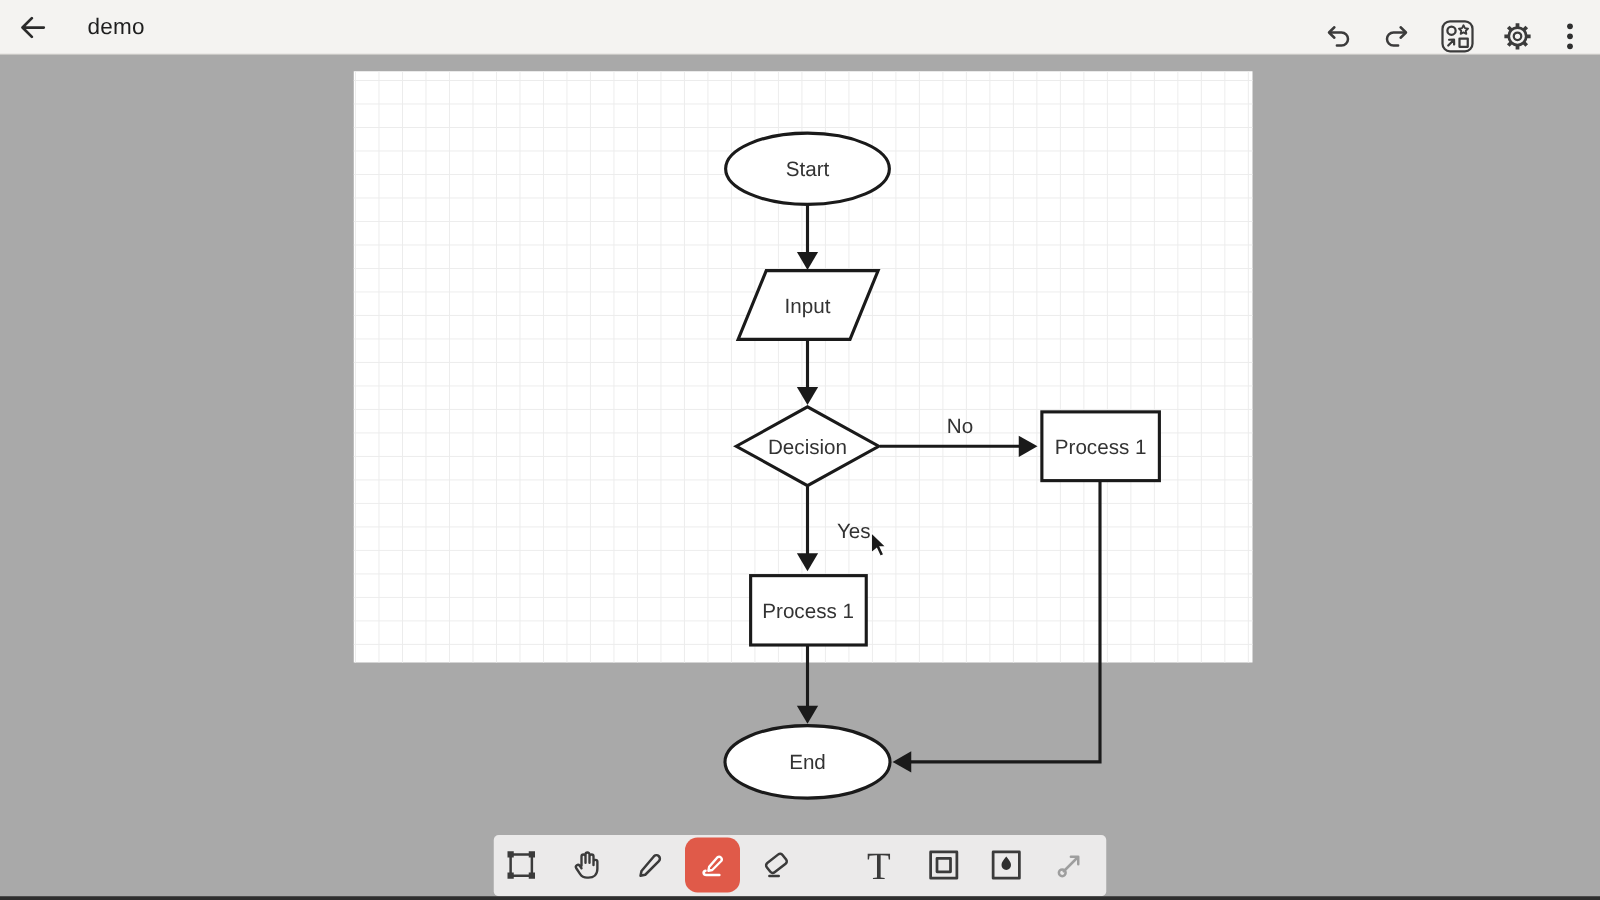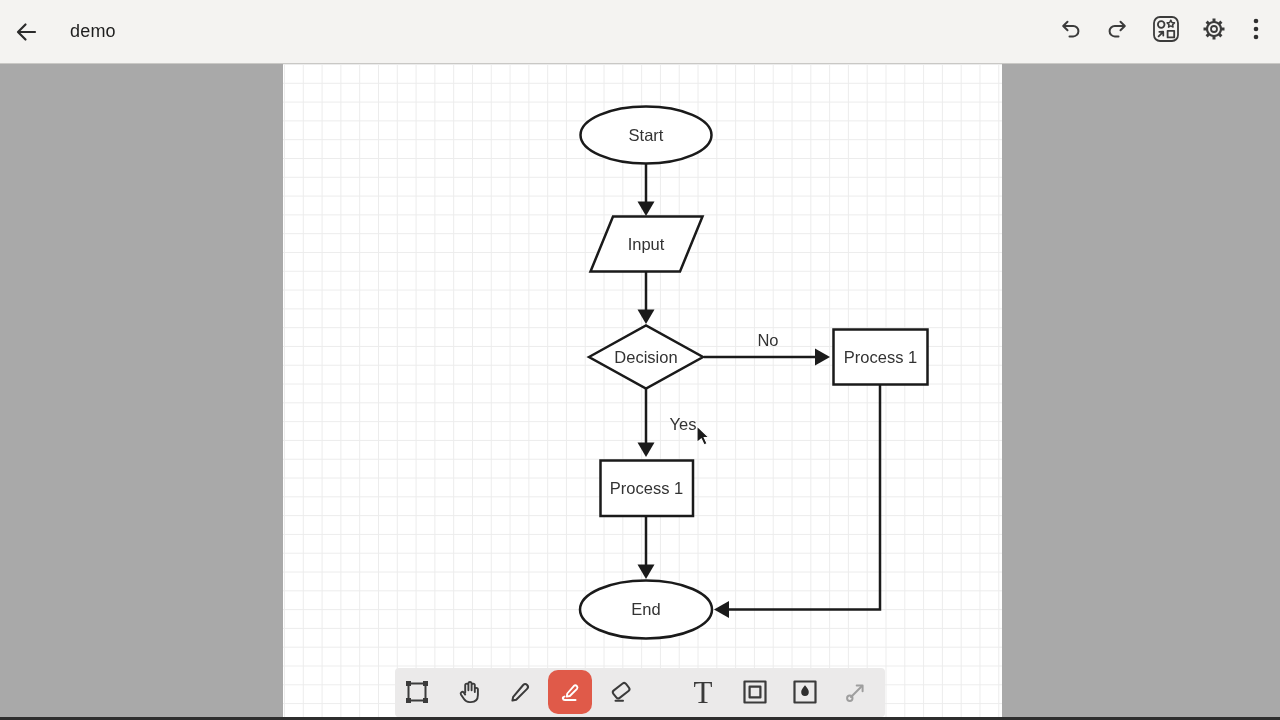--- a/index.html
+++ b/index.html
@@ -5,21 +5,21 @@
   * { margin: 0; padding: 0; box-sizing: border-box; }
   html, body { width: 1280px; height: 720px; overflow: hidden; }
   body {
     font-family: "Liberation Sans", sans-serif;
     background: #a9a9a9;
     position: relative;
   }
 
   
   .topbar {
-    position: absolute; top: 0; left: 0; width: 1280px; height: 64px;
+    position: absolute; top: 0; left: 0; width: 1280px; height: 44px;
     background: #f4f3f1;
     border-bottom: 1px solid #c9c8c5;
     display: flex; align-items: center;
     z-index: 30;
   }
   .back-btn {
     width: 48px; height: 48px; margin-left: 2px;
     display: flex; align-items: center; justify-content: center;
     cursor: pointer; background: none; border: none;
   }
@@ -32,21 +32,21 @@
     display: flex; align-items: center;
   }
   .tb-icon-btn {
     width: 46px; height: 46px; margin: 0 1px;
     display: flex; align-items: center; justify-content: center;
     background: none; border: none; cursor: pointer;
   }
 
   
   .canvas {
-    position: absolute; left: 283px; top: 57px; width: 719px; height: 663px;
+    position: absolute; left: 283px; top: 57px; width: 719px; height: 473px;
     background-color: #ffffff;
     background-image:
       linear-gradient(to right, #ececec 1px, transparent 1px),
       linear-gradient(to bottom, #ececec 1px, transparent 1px);
     background-size: 18.8px 18.8px;
     background-position: 1px 7px;
     z-index: 1;
   }
   .flow-svg { position: absolute; left: 0; top: 0; }
   .flow-svg text {

